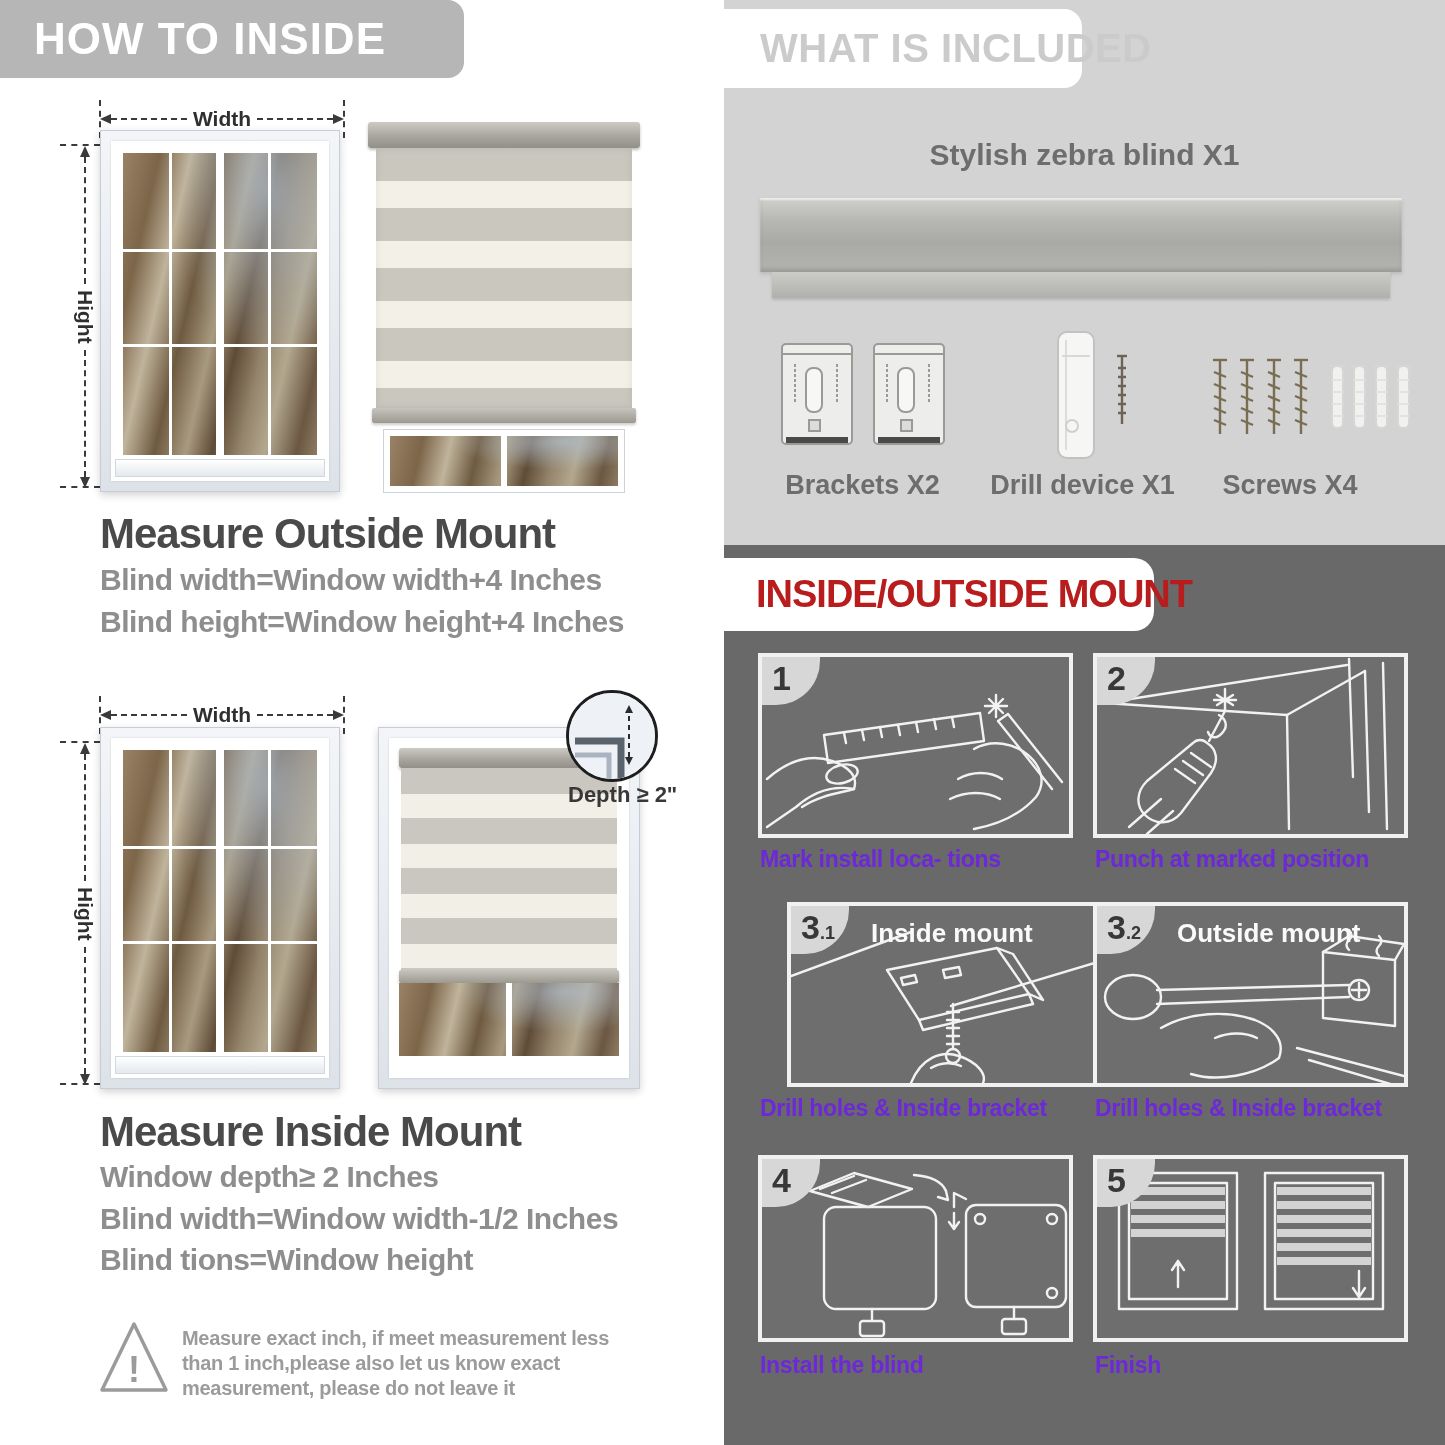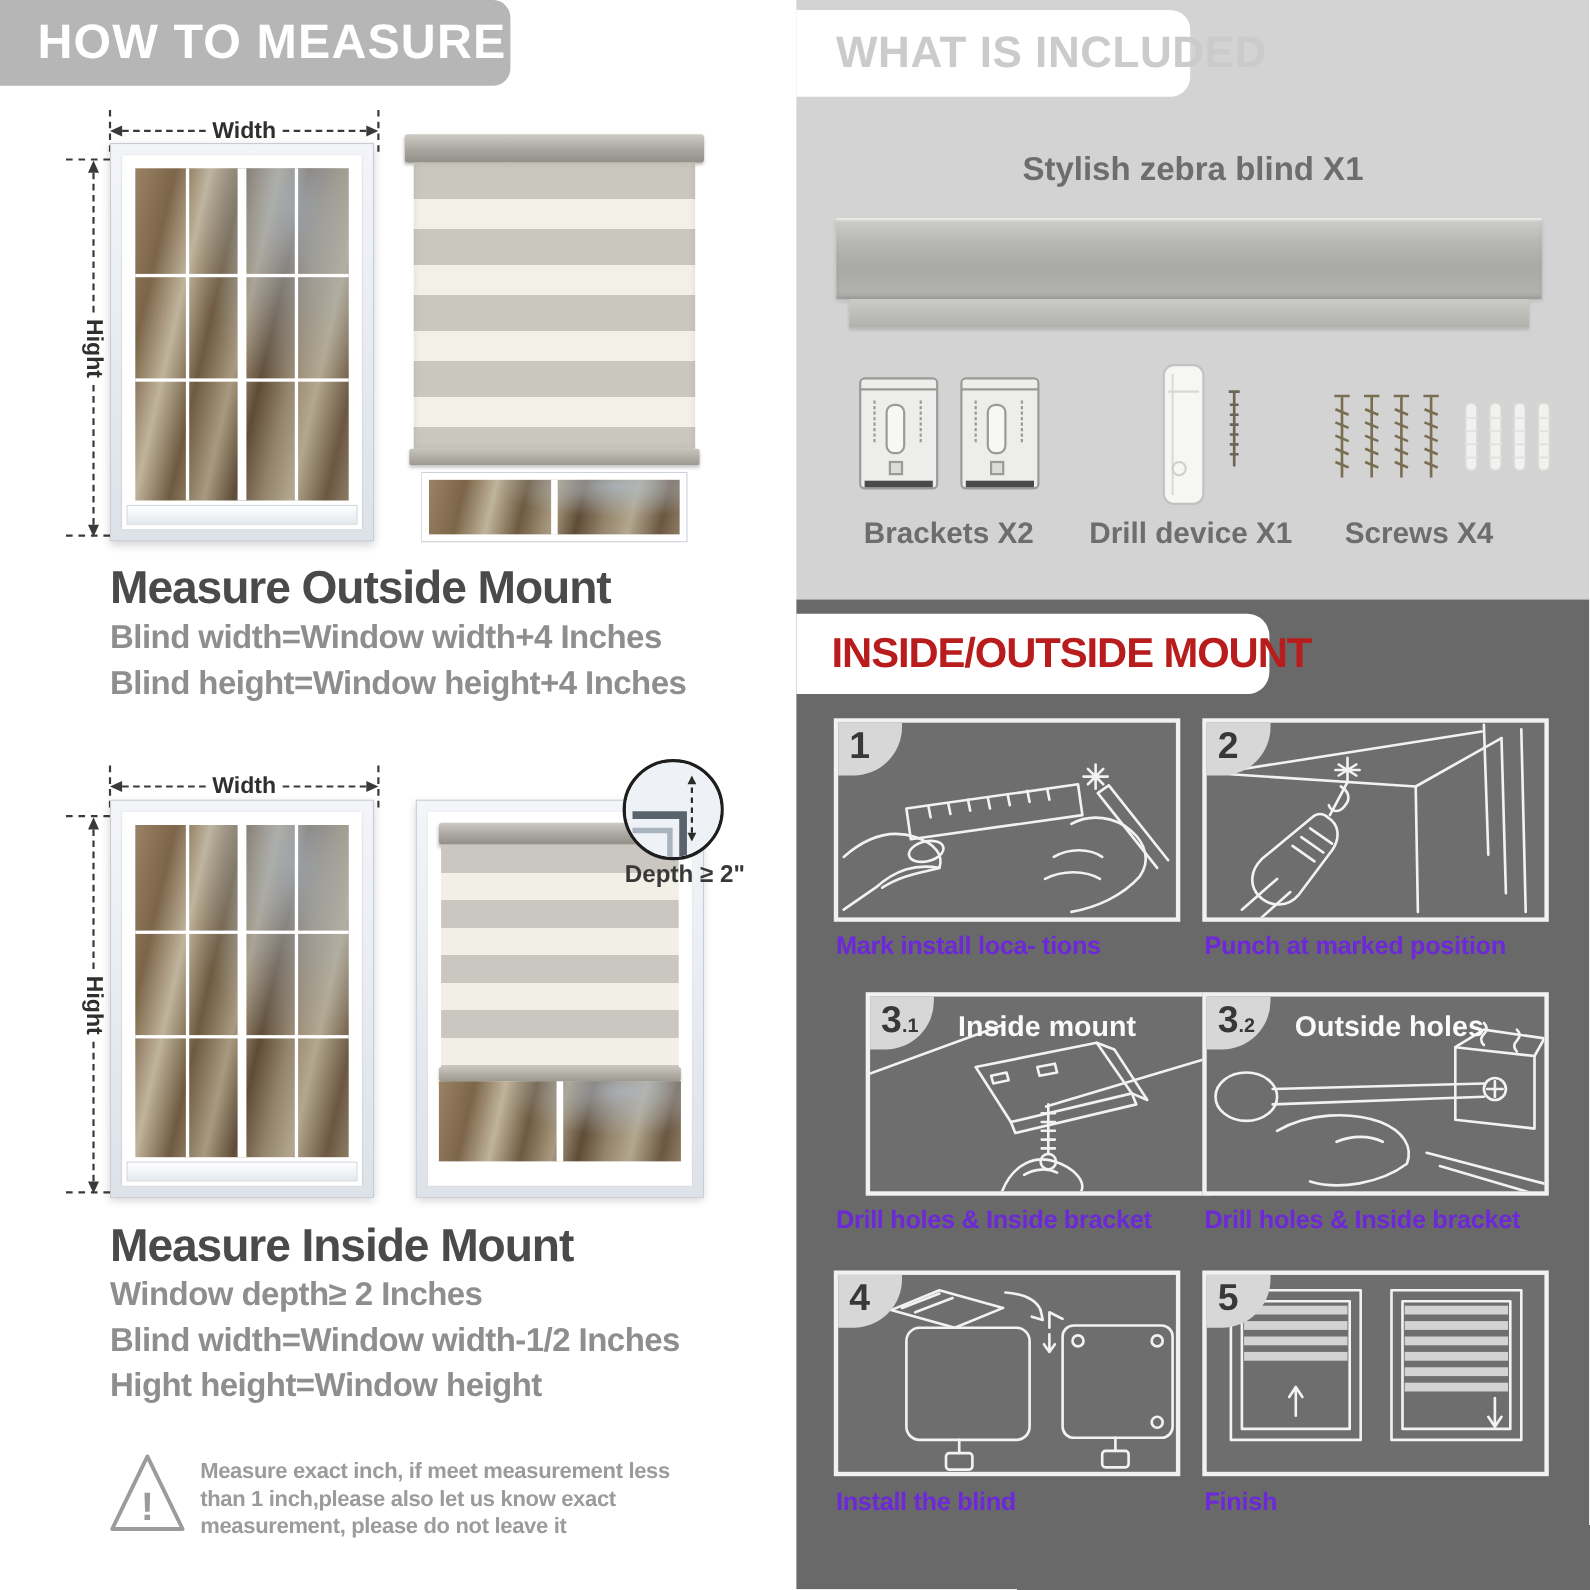--- a/index.html
+++ b/index.html
@@ -90,21 +90,21 @@
              color:#fafafa; white-space:nowrap; z-index:3; }
   .caption { font-size:23px; font-weight:700; color:#6d28d9; letter-spacing:-0.3px; white-space:nowrap; }
   .step-art { position:absolute; inset:0; width:100%; height:100%; }
 </style>
 </head>
 <body>
 
 <div id="stage">
 
   <div class="abs l-banner">
-    <div class="l-banner-text">HOW TO MEASURE</div>
+    <div class="l-banner-text">HOW TO INSIDE</div>
   </div>
 
   <div class="abs dimx" style="left:100px;top:108px;width:244px;">
     <span class="ah-l"></span>
     <span class="line"></span>
     <span class="lbl">Width</span>
     <span class="line"></span>
     <span class="ah-r"></span>
   </div>
   <div class="abs tickv" style="left:99px;top:100px;"></div>
@@ -193,21 +193,21 @@
       <path d="M60,14 V70" stroke="#2b2b2b" stroke-width="2" stroke-dasharray="5 4" fill="none"></path>
       <path d="M60,12 l-4,8 h8 Z" fill="#2b2b2b"></path>
       <path d="M60,72 l-4,-8 h8 Z" fill="#2b2b2b"></path>
     </svg>
   </div>
   <div class="abs depth-lbl" style="left:568px;top:782px;">Depth ≥ 2"</div>
 
   <div class="abs h-title" style="left:100px;top:1108px;">Measure Inside Mount</div>
   <div class="abs h-line" style="left:100px;top:1160px;">Window depth≥ 2 Inches</div>
   <div class="abs h-line" style="left:100px;top:1202px;">Blind width=Window width-1/2 Inches</div>
-  <div class="abs h-line" style="left:100px;top:1243px;">Hight height=Window height</div>
+  <div class="abs h-line" style="left:100px;top:1243px;">Blind tions=Window height</div>
 
   <div class="abs" style="left:98px;top:1318px;width:72px;height:78px;">
     <svg viewBox="0 0 72 78" width="72" height="78">
       <path d="M36,6 L68,72 L4,72 Z" fill="none" stroke="#9b9b9b" stroke-width="3.5" stroke-linejoin="round"></path>
       <text x="36" y="64" text-anchor="middle" font-size="36" font-weight="bold" fill="#9b9b9b" font-family="Liberation Sans, sans-serif">!</text>
     </svg>
   </div>
   <div class="abs warn-text" style="left:182px;top:1326px;">
     <div>Measure exact inch, if meet measurement less</div>
     <div>than 1 inch,please also let us know exact</div>
@@ -380,21 +380,21 @@
         <path d="M156,106 h12 M156,114 h12 M156,122 h12 M156,130 h12 M156,138 h12"></path>
         <path d="M120,177 C130,152 150,144 168,150 C186,156 196,168 192,177"></path>
         <path d="M140,162 C150,156 162,156 170,160"></path>
       </g>
     </svg>
   </div>
   <div class="abs caption" style="left:760px;top:1095px;">Drill holes &amp;  Inside bracket</div>
 
   <div class="abs panel" style="left:1093px;top:902px;height:185px;">
     <div class="badge"><span class="n">3</span><span class="s">.2</span></div>
-    <div class="p-title">Outside holes</div>
+    <div class="p-title">Outside mount</div>
     <svg class="step-art" viewBox="0 0 307 177" preserveAspectRatio="none">
       <g stroke="#f2f2f2" fill="none" stroke-width="2.4" stroke-linecap="round" stroke-linejoin="round">
         <path d="M226,46 L298,54 L298,120 L226,112 Z"></path>
         <path d="M226,46 L252,30 L307,38 L298,54"></path>
         <path d="M252,24 q5,5 0,10 q-5,5 0,10"></path>
           <path d="M282,30 q5,5 0,10 q-5,5 0,10"></path>
         <circle cx="262" cy="84" r="10"></circle>
           <path d="M255,84 h14 M262,77 v14"></path>
         <path d="M60,84 L252,79"></path>
           <path d="M60,98 L252,91"></path>

